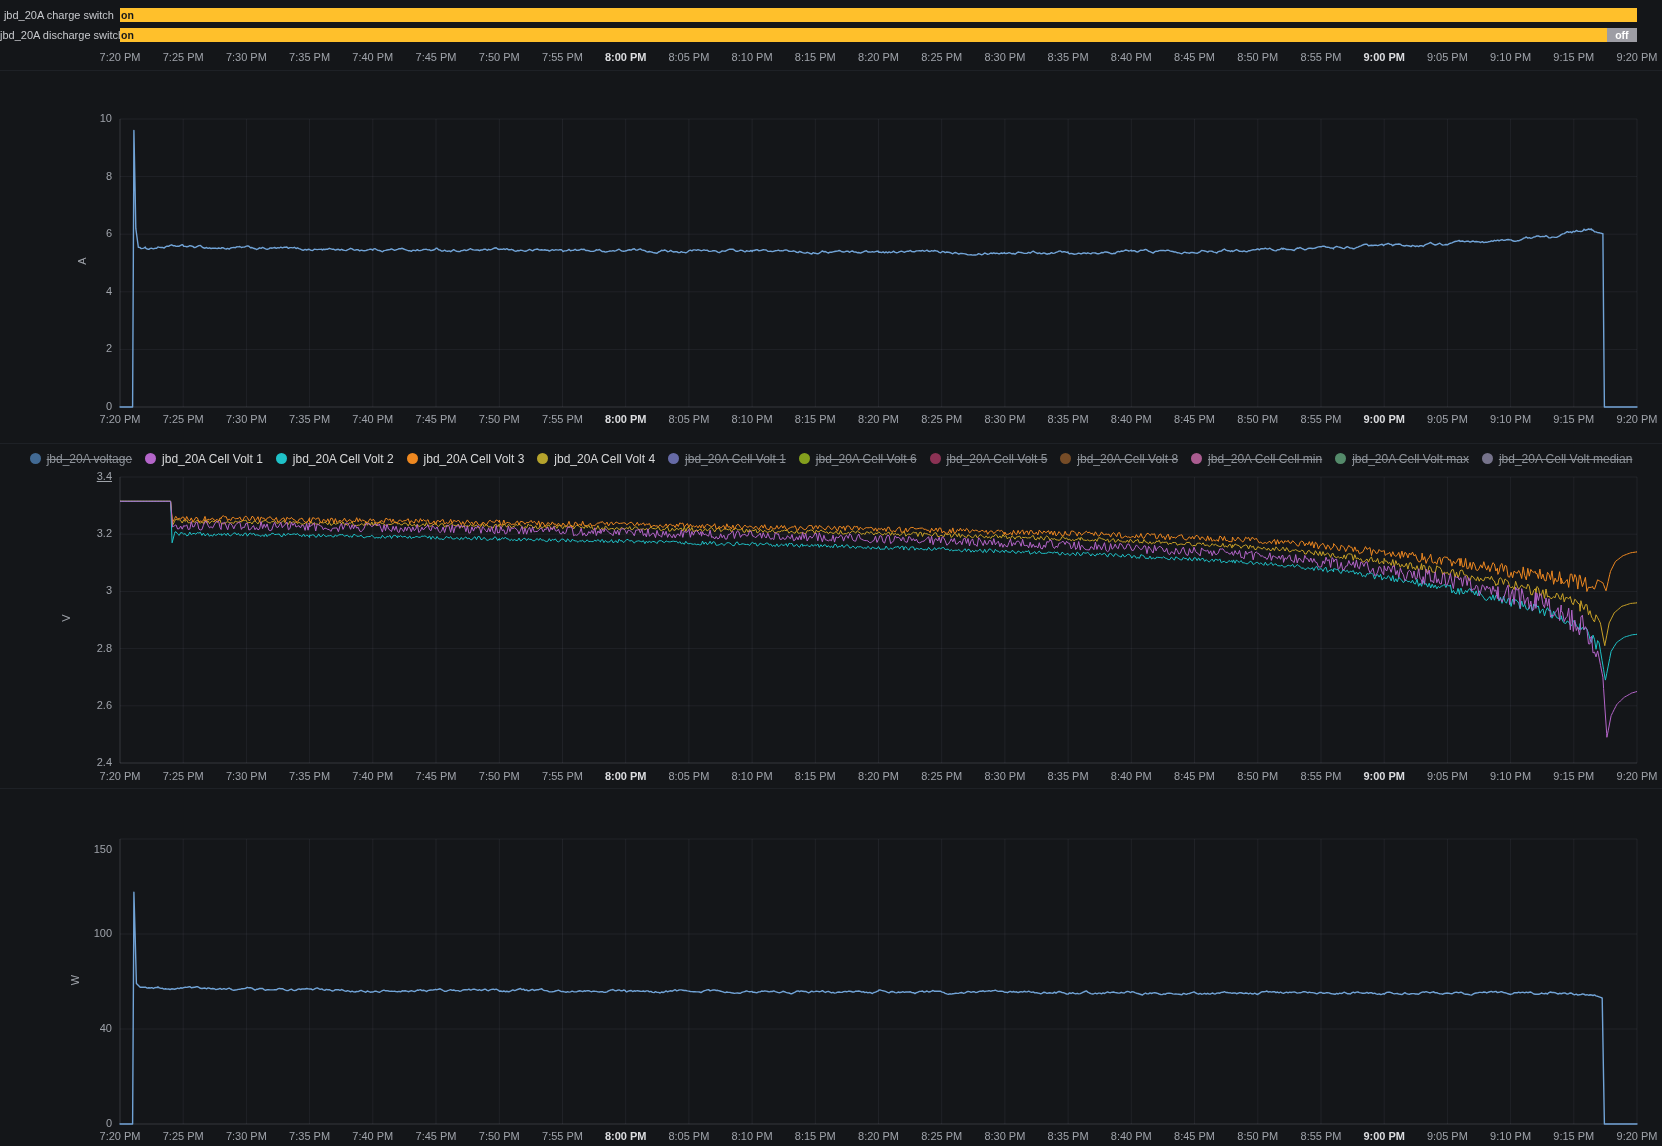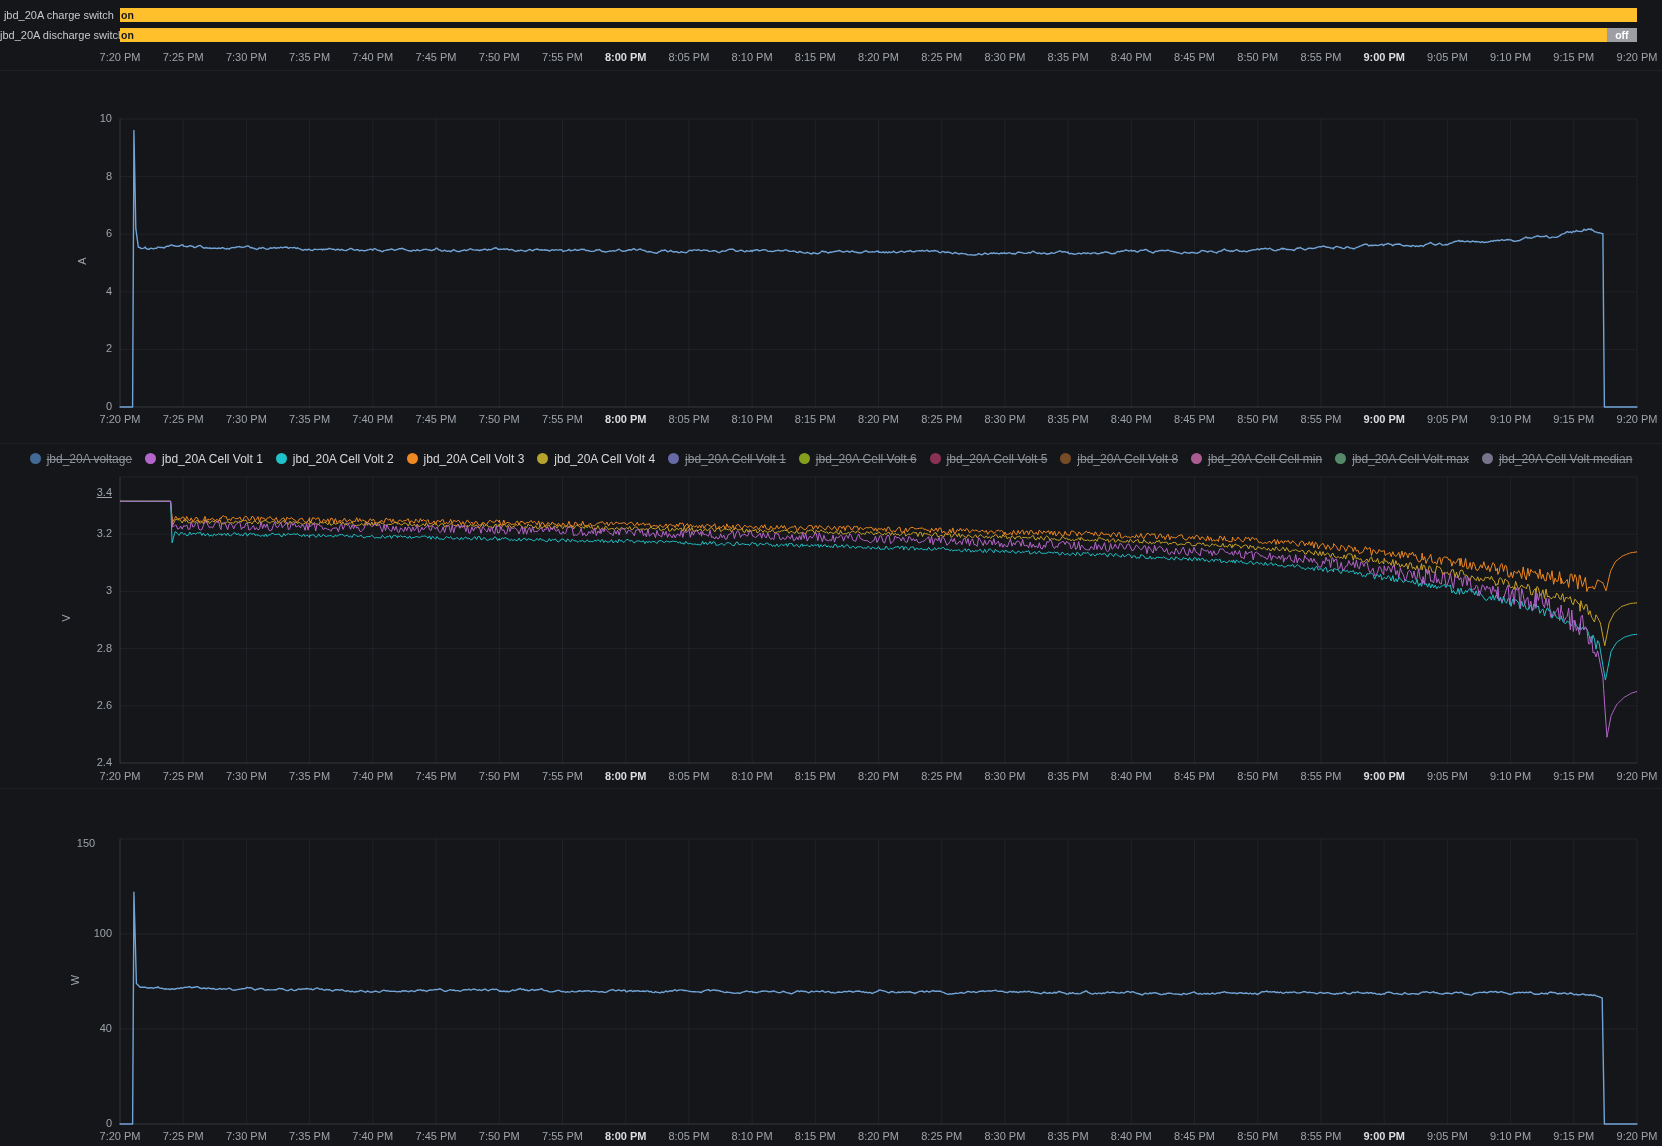--- a/index.html
+++ b/index.html
@@ -186,21 +186,21 @@
         <span class="lg-item struck">
           <span class="lg-dot" style="background: rgb(143, 139, 168);"></span>
           <span class="lg-label">jbd_20A Cell Volt median</span>
         </span>
       </div>
   <div class="yt" style="top: 312px;">2.4</div>
       <div class="yt" style="top: 254.8px;">2.6</div>
       <div class="yt" style="top: 197.6px;">2.8</div>
       <div class="yt" style="top: 140.4px;">3</div>
       <div class="yt" style="top: 83.2px;">3.2</div>
-      <div class="yt" style="top: 42px; text-decoration: underline;">3.4</div>
+      <div class="yt" style="top: 26px; text-decoration: underline;">3.4</div>
       <svg class="chart" width="1662" height="345">
         <line x1="120.0" y1="33" x2="120.0" y2="319" stroke="rgba(204,204,220,0.18)" stroke-width="1"></line>
         <line x1="183.2" y1="33" x2="183.2" y2="319" stroke="rgba(204,204,220,0.07)" stroke-width="1"></line>
         <line x1="246.4" y1="33" x2="246.4" y2="319" stroke="rgba(204,204,220,0.07)" stroke-width="1"></line>
         <line x1="309.6" y1="33" x2="309.6" y2="319" stroke="rgba(204,204,220,0.07)" stroke-width="1"></line>
         <line x1="372.8" y1="33" x2="372.8" y2="319" stroke="rgba(204,204,220,0.07)" stroke-width="1"></line>
         <line x1="436.0" y1="33" x2="436.0" y2="319" stroke="rgba(204,204,220,0.07)" stroke-width="1"></line>
         <line x1="499.3" y1="33" x2="499.3" y2="319" stroke="rgba(204,204,220,0.07)" stroke-width="1"></line>
         <line x1="562.5" y1="33" x2="562.5" y2="319" stroke="rgba(204,204,220,0.07)" stroke-width="1"></line>
         <line x1="625.7" y1="33" x2="625.7" y2="319" stroke="rgba(204,204,220,0.07)" stroke-width="1"></line>
@@ -255,21 +255,21 @@
       <div class="xt" style="left: 1417.4px; top: 326px;">9:05 PM</div>
       <div class="xt" style="left: 1480.6px; top: 326px;">9:10 PM</div>
       <div class="xt" style="left: 1543.8px; top: 326px;">9:15 PM</div>
       <div class="xt" style="left: 1607px; top: 326px;">9:20 PM</div>
       <div class="unit" style="left: 62px; top: 168px;">V</div>
     </div>
   <div class="panel bordered" style="top:788px;height:358px;">
   <div class="yt" style="top: 328px;">0</div>
       <div class="yt" style="top: 233px;">40</div>
       <div class="yt" style="top: 138px;">100</div>
-      <div class="yt" style="top: 48px; text-align: center;">150</div>
+      <div class="yt" style="top: 54px;">150</div>
       <svg class="chart" width="1662" height="358">
         <line x1="120.0" y1="50" x2="120.0" y2="335" stroke="rgba(204,204,220,0.18)" stroke-width="1"></line>
         <line x1="183.2" y1="50" x2="183.2" y2="335" stroke="rgba(204,204,220,0.07)" stroke-width="1"></line>
         <line x1="246.4" y1="50" x2="246.4" y2="335" stroke="rgba(204,204,220,0.07)" stroke-width="1"></line>
         <line x1="309.6" y1="50" x2="309.6" y2="335" stroke="rgba(204,204,220,0.07)" stroke-width="1"></line>
         <line x1="372.8" y1="50" x2="372.8" y2="335" stroke="rgba(204,204,220,0.07)" stroke-width="1"></line>
         <line x1="436.0" y1="50" x2="436.0" y2="335" stroke="rgba(204,204,220,0.07)" stroke-width="1"></line>
         <line x1="499.3" y1="50" x2="499.3" y2="335" stroke="rgba(204,204,220,0.07)" stroke-width="1"></line>
         <line x1="562.5" y1="50" x2="562.5" y2="335" stroke="rgba(204,204,220,0.07)" stroke-width="1"></line>
         <line x1="625.7" y1="50" x2="625.7" y2="335" stroke="rgba(204,204,220,0.07)" stroke-width="1"></line>

